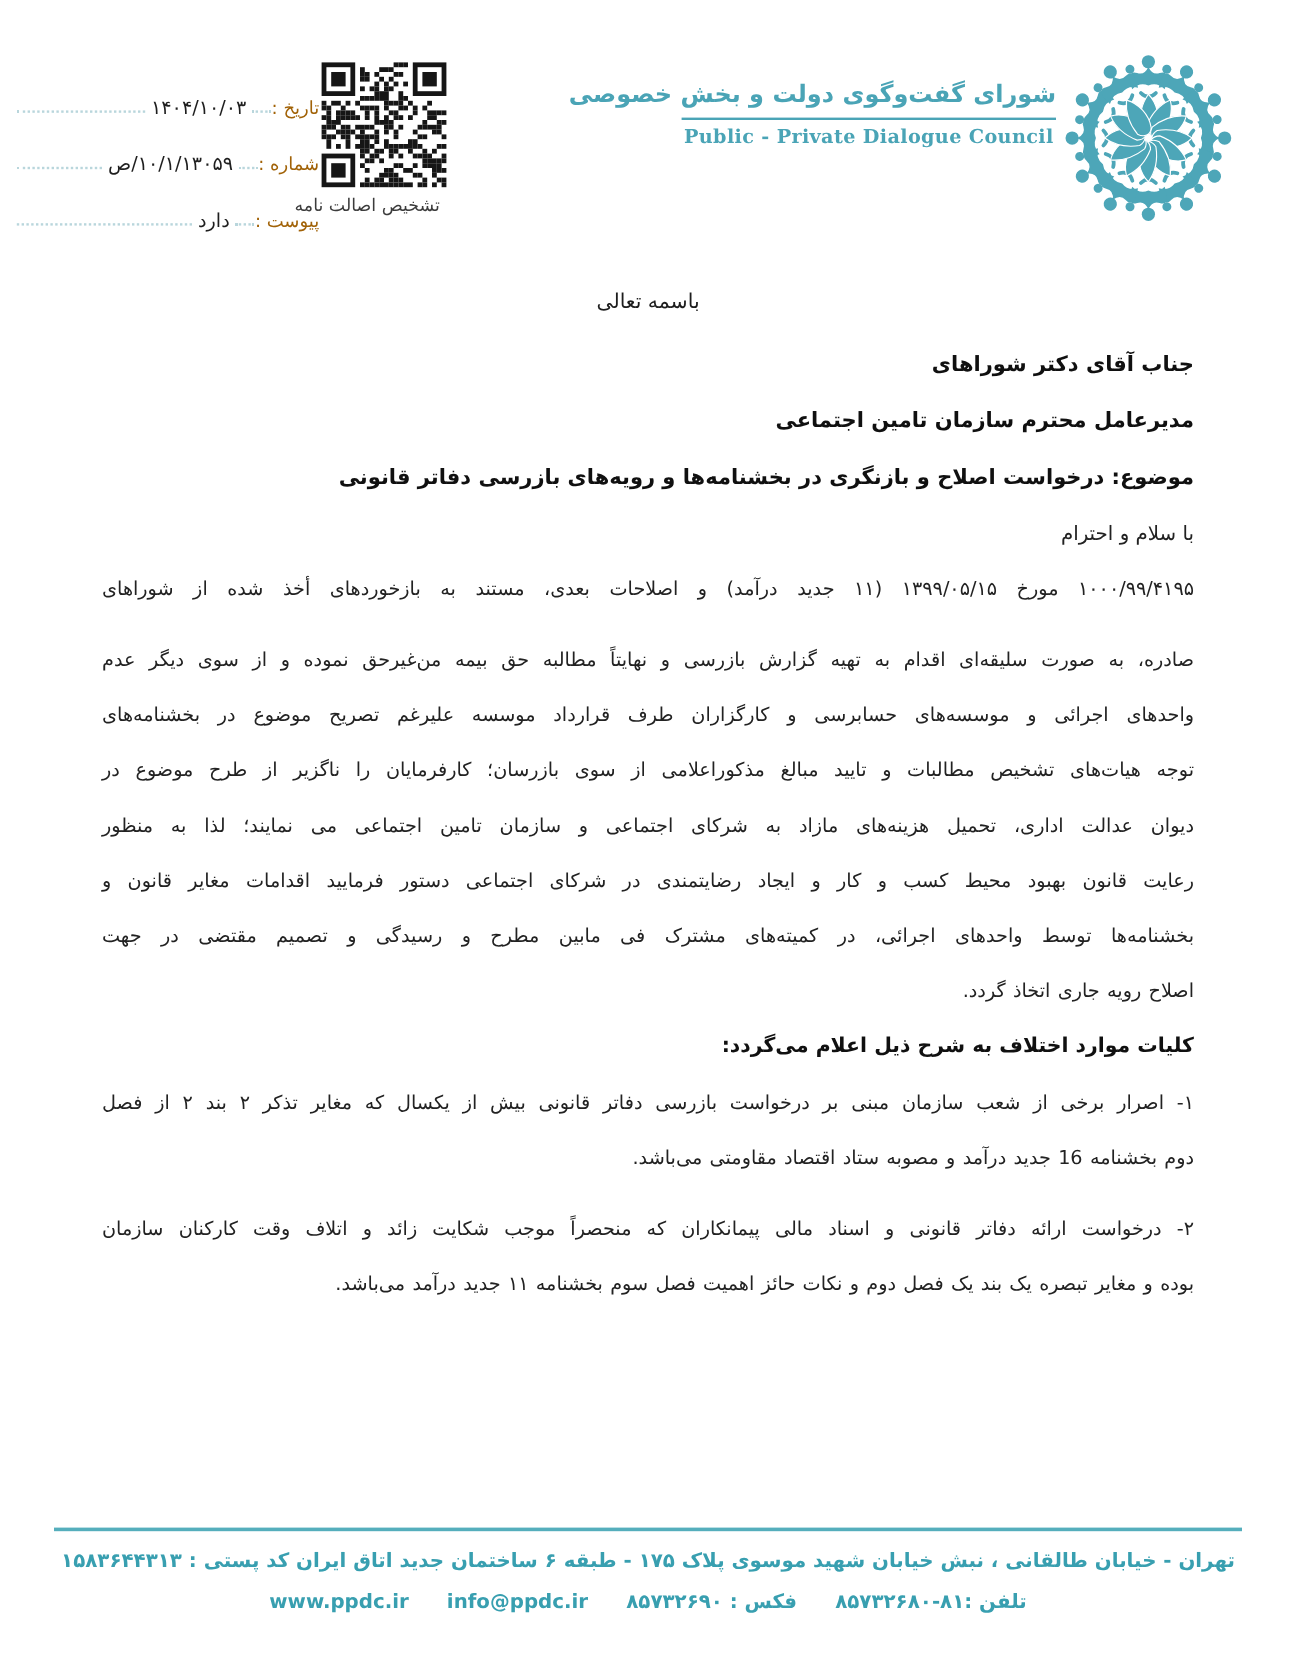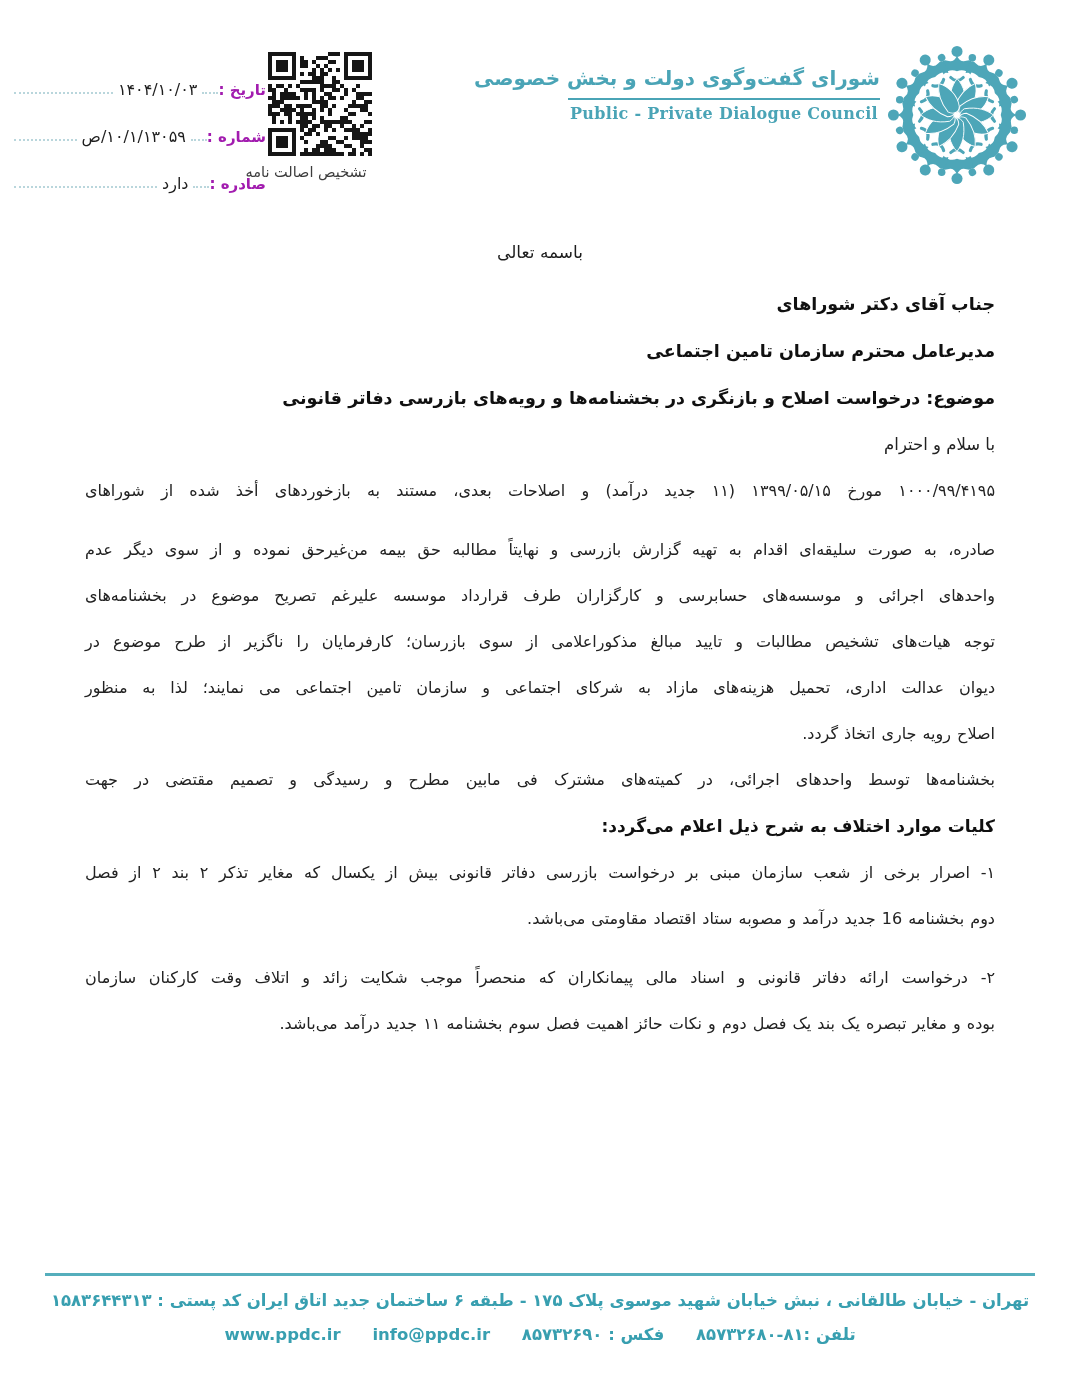--- a/index.html
+++ b/index.html
@@ -2,21 +2,21 @@
 <html lang="fa"><head>
 <meta charset="utf-8">
 <style>
   html,body{margin:0;padding:0;background:#ffffff;}
   .page{position:relative;width:1080px;height:1382px;background:#ffffff;
         font-family:"DejaVu Sans",sans-serif;overflow:hidden;color:#222;}
 
   
   .meta{position:absolute;left:14px;top:52px;width:252px;direction:rtl;}
   .meta-row{display:flex;align-items:flex-end;height:47px;}
-  .meta-label{color:#a21caf;font-size:15px;font-weight:bold;white-space:nowrap;}
+  .meta-label{color:#a16207;font-size:15px;font-weight:normal;white-space:nowrap;}
   .dots{border-bottom:2px dotted #b9d6dc;height:2px;margin-bottom:5px;}
   .dots.short{flex:0 0 16px;}
   .dots.long{flex:1;}
   .meta-value{color:#1e1e1e;font-size:16px;padding:0 5px;white-space:nowrap;}
 
   
   .qr{position:absolute;left:268px;top:52px;width:104px;height:104px;background:#fff;}
   .qm{position:absolute;width:4px;height:4px;background:#161616;}
   .qf{position:absolute;width:28px;height:28px;box-sizing:border-box;border:4px solid #161616;}
   .qf i{position:absolute;left:4px;top:4px;width:12px;height:12px;background:#161616;}
@@ -65,21 +65,21 @@
       <span class="meta-value">۱۴۰۴/۱۰/۰۳</span>
       <span class="dots long"></span>
     </div>
     <div class="meta-row">
       <span class="meta-label">شماره :</span>
       <span class="dots short"></span>
       <span class="meta-value">۱۰/۱/۱۳۰۵۹/ص</span>
       <span class="dots long"></span>
     </div>
     <div class="meta-row">
-      <span class="meta-label">صادره :</span>
+      <span class="meta-label">پیوست :</span>
       <span class="dots short"></span>
       <span class="meta-value">دارد</span>
       <span class="dots long"></span>
     </div>
   </div>
 
   <div class="qr" id="qr">
     <div class="qf tl">
         <i></i>
       </div>
@@ -384,22 +384,23 @@
 
     <div class="para">
       <div class="line">۱۰۰۰/۹۹/۴۱۹۵ مورخ ۱۳۹۹/۰۵/۱۵ (۱۱ جدید درآمد) و اصلاحات بعدی، مستند به بازخوردهای أخذ شده از شوراهای</div>
     </div>
 
     <div class="para">
       <div class="line">صادره، به صورت سلیقه‌ای اقدام به تهیه گزارش بازرسی و نهایتاً مطالبه حق بیمه من‌غیرحق نموده و از سوی دیگر عدم</div>
       <div class="line">واحدهای اجرائی و موسسه‌های حسابرسی و کارگزاران طرف قرارداد موسسه علیرغم تصریح موضوع در بخشنامه‌های</div>
       <div class="line">توجه هیات‌های تشخیص مطالبات و تایید مبالغ مذکوراعلامی از سوی بازرسان؛ کارفرمایان را ناگزیر از طرح موضوع در</div>
       <div class="line">دیوان عدالت اداری، تحمیل هزینه‌های مازاد به شرکای اجتماعی و سازمان تامین اجتماعی می نمایند؛ لذا به منظور</div>
+      <div class="line">رعایت قانون بهبود محیط کسب و کار و ایجاد رضایتمندی در شرکای اجتماعی دستور فرمایید اقدامات مغایر قانون و</div>
+      <div class="line">بخشنامه‌ها توسط واحدهای اجرائی، در کمیته‌های مشترک فی مابین مطرح و رسیدگی و تصمیم مقتضی در جهت</div>
       <div class="line last">اصلاح رویه جاری اتخاذ گردد.</div>
-      <div class="line">بخشنامه‌ها توسط واحدهای اجرائی، در کمیته‌های مشترک فی مابین مطرح و رسیدگی و تصمیم مقتضی در جهت</div>
     </div>
 
     <div class="list-heading">کلیات موارد اختلاف به شرح ذیل اعلام می‌گردد:</div>
 
     <div class="para item">
       <div class="line">۱- اصرار برخی از شعب سازمان مبنی بر درخواست بازرسی دفاتر قانونی بیش از یکسال که مغایر تذکر ۲ بند ۲ از فصل</div>
       <div class="line last">دوم بخشنامه 16 جدید درآمد و مصوبه ستاد اقتصاد مقاومتی می‌باشد.</div>
     </div>
 
     <div class="para item">

